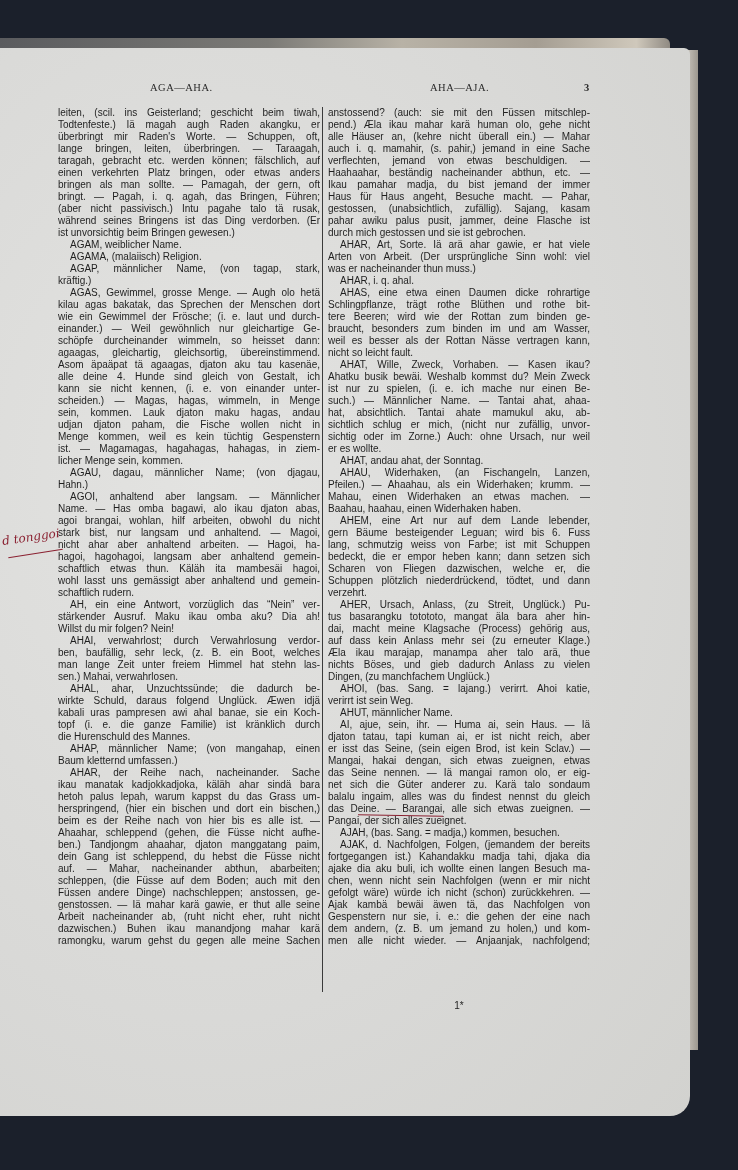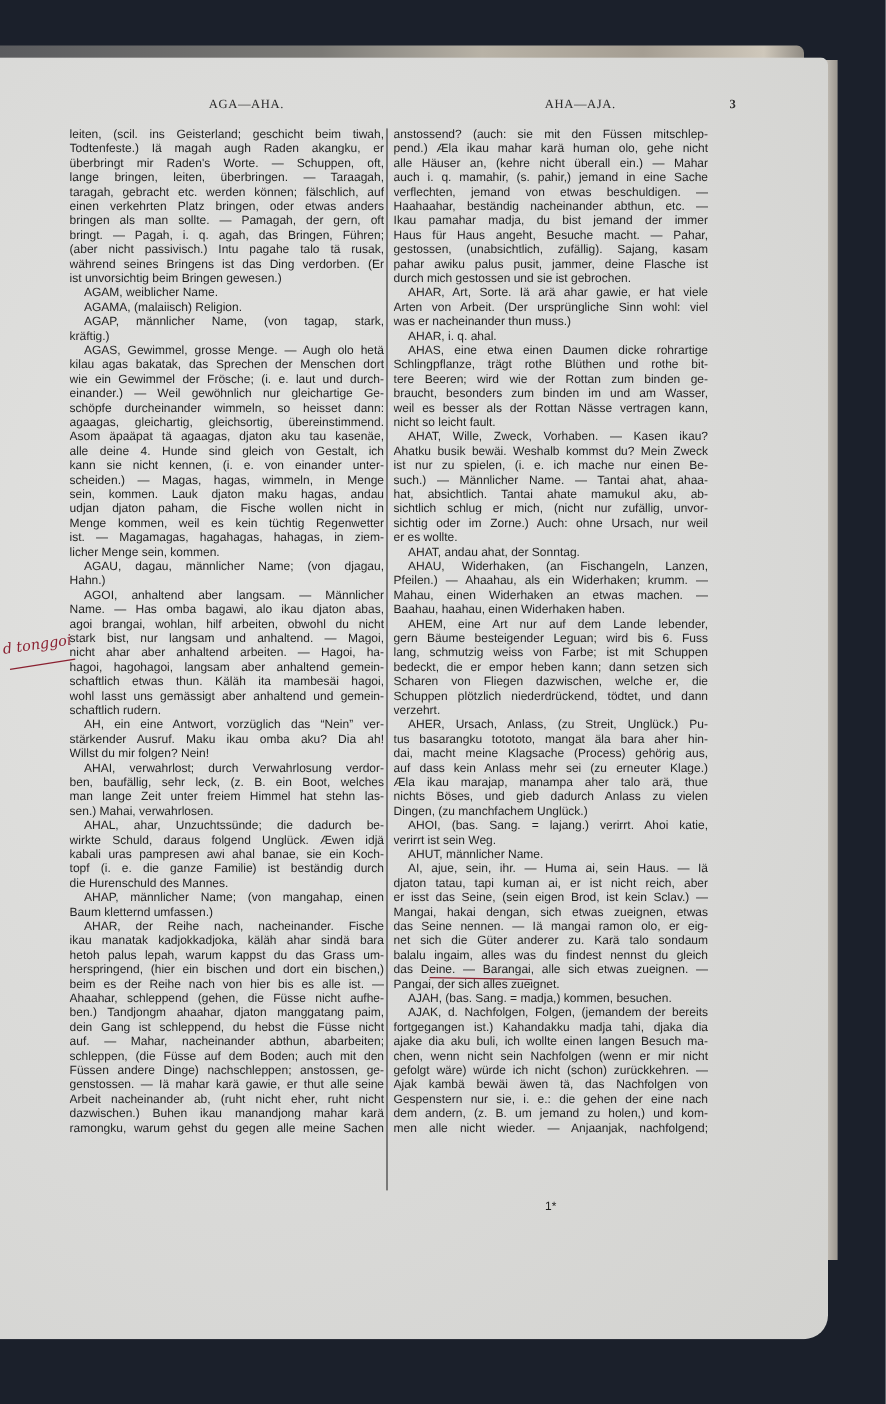--- a/index.html
+++ b/index.html
@@ -20,21 +20,21 @@
     }
     .page {
       position: absolute; left: 0; top: 48px; width: 690px; height: 1068px;
       background: #dcdcda;
       background-image: radial-gradient(ellipse at 30% 40%, #e3e3e1 0%, #d9d9d7 60%, #d2d2cf 100%);
       border-bottom-right-radius: 20px;
       border-top-right-radius: 6px;
     }
     .header {
       position: absolute; top: 82px; font-size: 10.5px; color: #2a2a2a;
-      letter-spacing: 0.5px; font-family: "Liberation Serif", serif; margin-left: 24px;
+      letter-spacing: 0.5px; font-family: "Liberation Serif", serif;
     }
     .header.left { left: 150px; }
     .header.right { left: 430px; }
     .header.pageno { left: 584px; font-weight: bold; }
     .column {
       position: absolute; top: 107px; width: 262px;
       font-family: Liberation Sans, sans-serif;
       font-size: 10px; line-height: 12px; color: #1f1f1f;
       text-align: justify;
     }
@@ -95,21 +95,21 @@
     <span class="line">wie ein Gewimmel der Frösche; (i. e. laut und durch-</span>
     <span class="line">einander.) — Weil gewöhnlich nur gleichartige Ge-</span>
     <span class="line">schöpfe durcheinander wimmeln, so heisset dann:</span>
     <span class="line">agaagas, gleichartig, gleichsortig, übereinstimmend.</span>
     <span class="line">Asom äpaäpat tä agaagas, djaton aku tau kasenäe,</span>
     <span class="line">alle deine 4. Hunde sind gleich von Gestalt, ich</span>
     <span class="line">kann sie nicht kennen, (i. e. von einander unter-</span>
     <span class="line">scheiden.) — Magas, hagas, wimmeln, in Menge</span>
     <span class="line">sein, kommen. Lauk djaton maku hagas, andau</span>
     <span class="line">udjan djaton paham, die Fische wollen nicht in</span>
-    <span class="line">Menge kommen, weil es kein tüchtig Regenwetter</span>
+    <span class="line">Menge kommen, weil es kein tüchtig Gespenstern</span>
     <span class="line">ist. — Magamagas, hagahagas, hahagas, in ziem-</span>
     <span class="line last">licher Menge sein, kommen.</span>
     <span class="line indent">AGAU, dagau, männlicher Name; (von djagau,</span>
     <span class="line last">Hahn.)</span>
     <span class="line indent">AGOI, anhaltend aber langsam. — Männlicher</span>
     <span class="line">Name. — Has omba bagawi, alo ikau djaton abas,</span>
     <span class="line">agoi brangai, wohlan, hilf arbeiten, obwohl du nicht</span>
     <span class="line">stark bist, nur langsam und anhaltend. — Magoi,</span>
     <span class="line">nicht ahar aber anhaltend arbeiten. — Hagoi, ha-</span>
     <span class="line">hagoi, hagohagoi, langsam aber anhaltend gemein-</span>
@@ -119,25 +119,25 @@
     <span class="line indent">AH, ein eine Antwort, vorzüglich das “Nein” ver-</span>
     <span class="line">stärkender Ausruf. Maku ikau omba aku? Dia ah!</span>
     <span class="line last">Willst du mir folgen? Nein!</span>
     <span class="line indent">AHAI, verwahrlost; durch Verwahrlosung verdor-</span>
     <span class="line">ben, baufällig, sehr leck, (z. B. ein Boot, welches</span>
     <span class="line">man lange Zeit unter freiem Himmel hat stehn las-</span>
     <span class="line last">sen.) Mahai, verwahrlosen.</span>
     <span class="line indent">AHAL, ahar, Unzuchtssünde; die dadurch be-</span>
     <span class="line">wirkte Schuld, daraus folgend Unglück. Æwen idjä</span>
     <span class="line">kabali uras pampresen awi ahal banae, sie ein Koch-</span>
-    <span class="line">topf (i. e. die ganze Familie) ist beständig durch</span>
+    <span class="line">topf (i. e. die ganze Familie) ist kränklich durch</span>
     <span class="line last">die Hurenschuld des Mannes.</span>
     <span class="line indent">AHAP, männlicher Name; (von mangahap, einen</span>
     <span class="line last">Baum kletternd umfassen.)</span>
-    <span class="line indent">AHAR, der Reihe nach, nacheinander. Fische</span>
+    <span class="line indent">AHAR, der Reihe nach, nacheinander. Sache</span>
     <span class="line">ikau manatak kadjokkadjoka, käläh ahar sindä bara</span>
     <span class="line">hetoh palus lepah, warum kappst du das Grass um-</span>
     <span class="line">herspringend, (hier ein bischen und dort ein bischen,)</span>
     <span class="line">beim es der Reihe nach von hier bis es alle ist. —</span>
     <span class="line">Ahaahar, schleppend (gehen, die Füsse nicht aufhe-</span>
     <span class="line">ben.) Tandjongm ahaahar, djaton manggatang paim,</span>
     <span class="line">dein Gang ist schleppend, du hebst die Füsse nicht</span>
     <span class="line">auf. — Mahar, nacheinander abthun, abarbeiten;</span>
     <span class="line">schleppen, (die Füsse auf dem Boden; auch mit den</span>
     <span class="line">Füssen andere Dinge) nachschleppen; anstossen, ge-</span>

